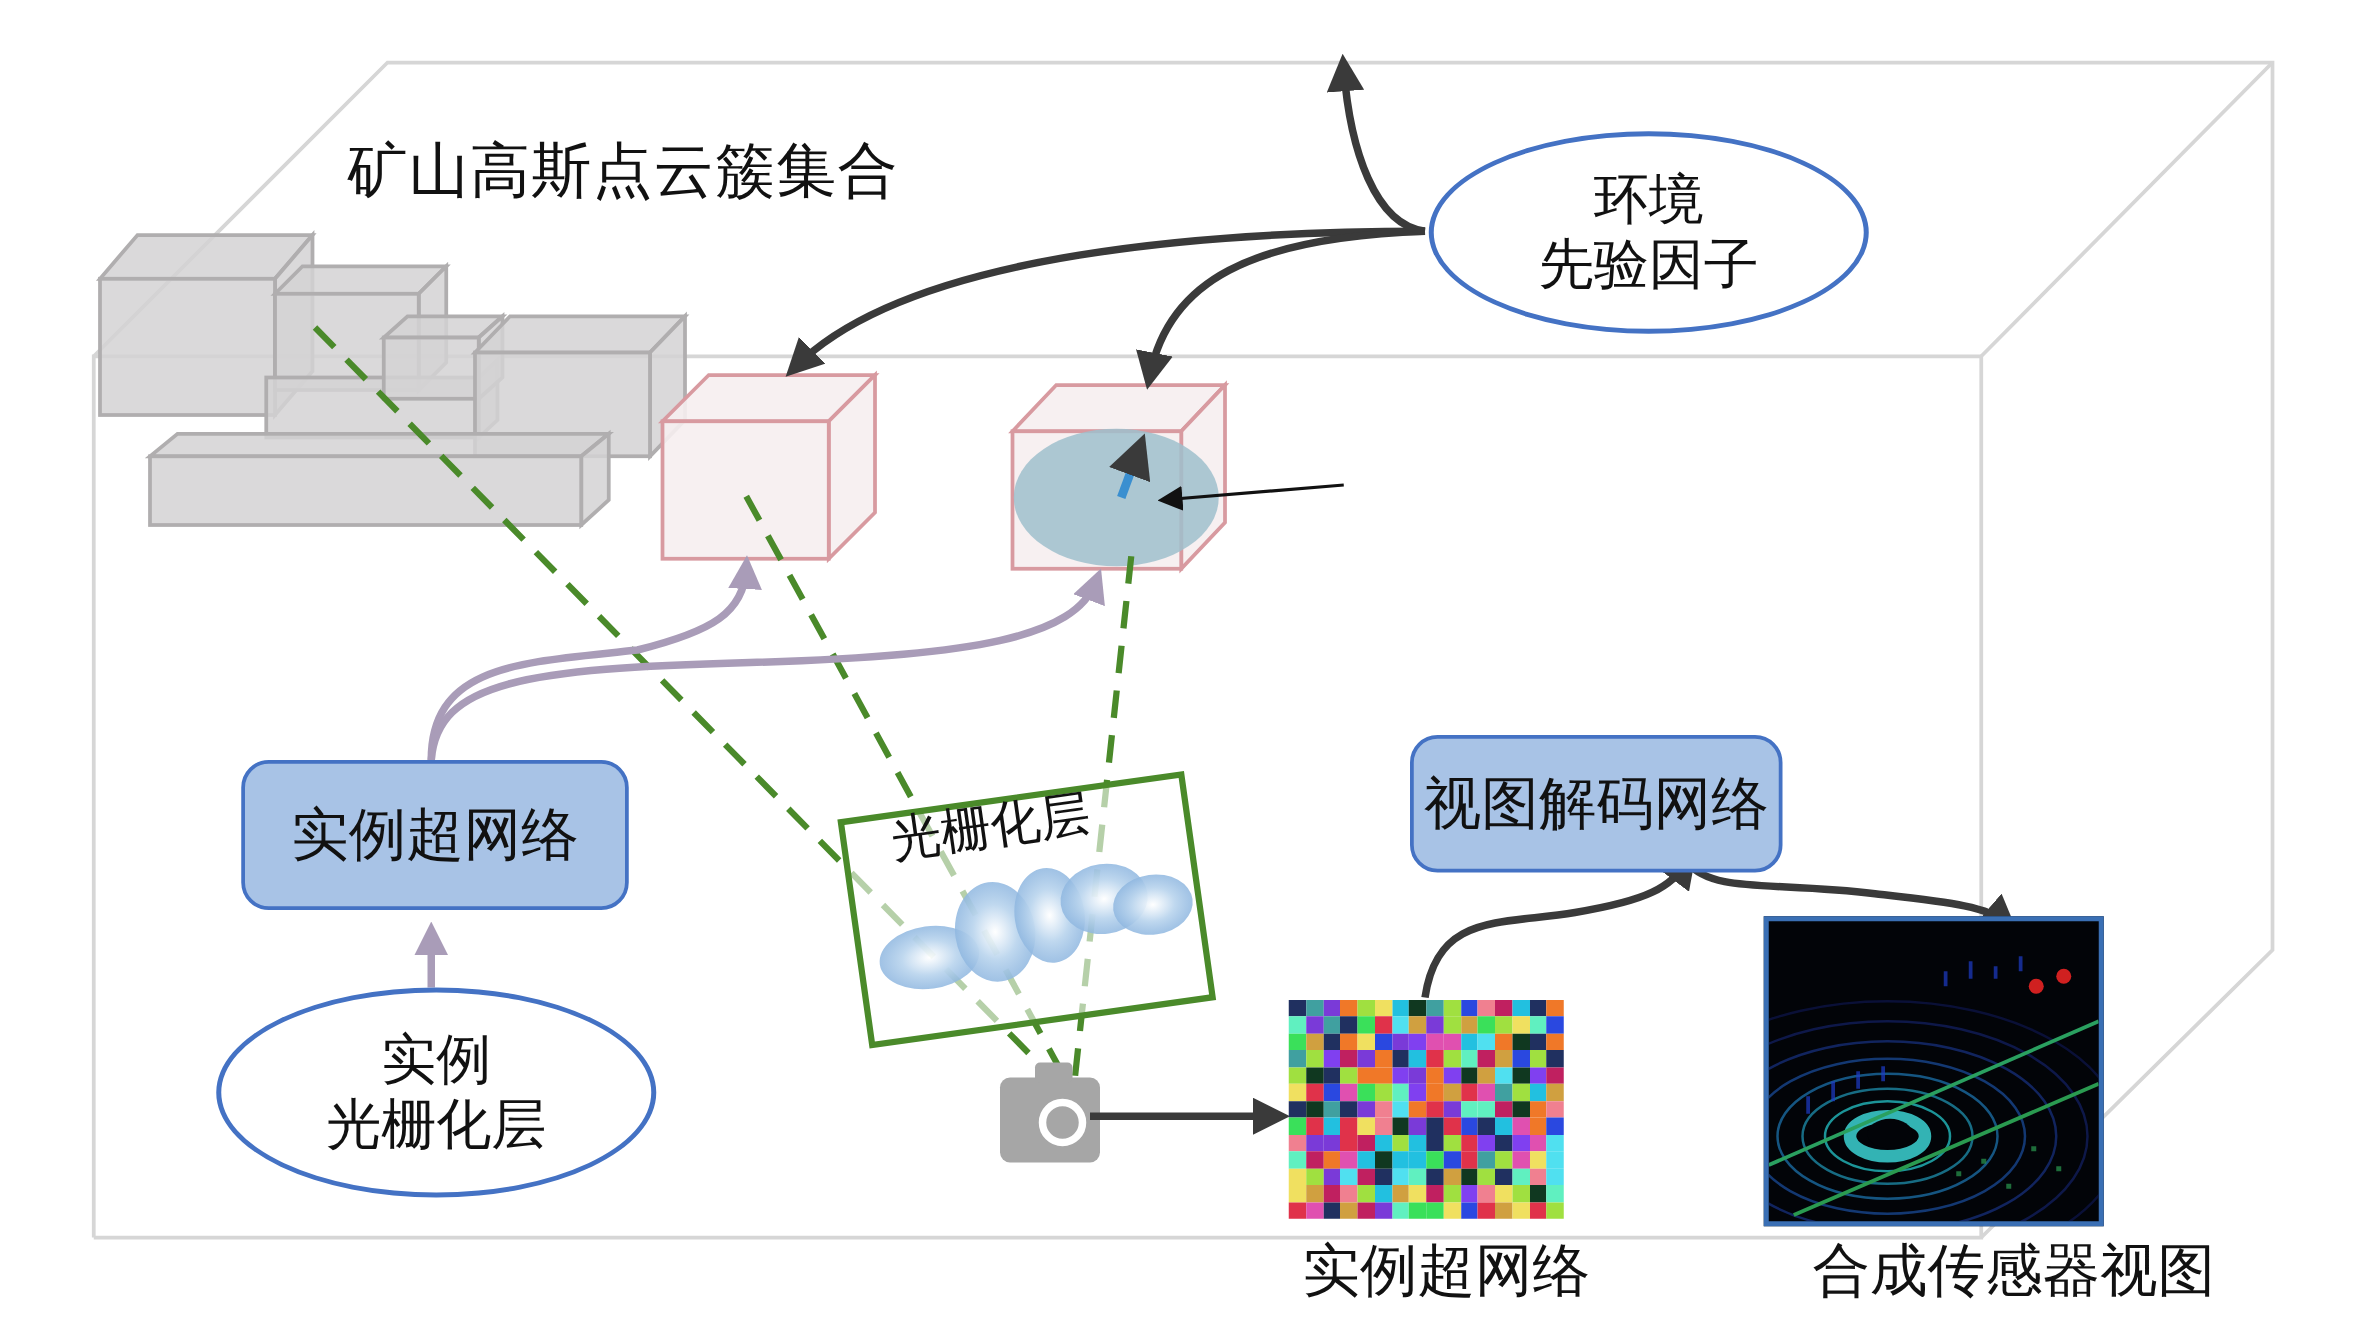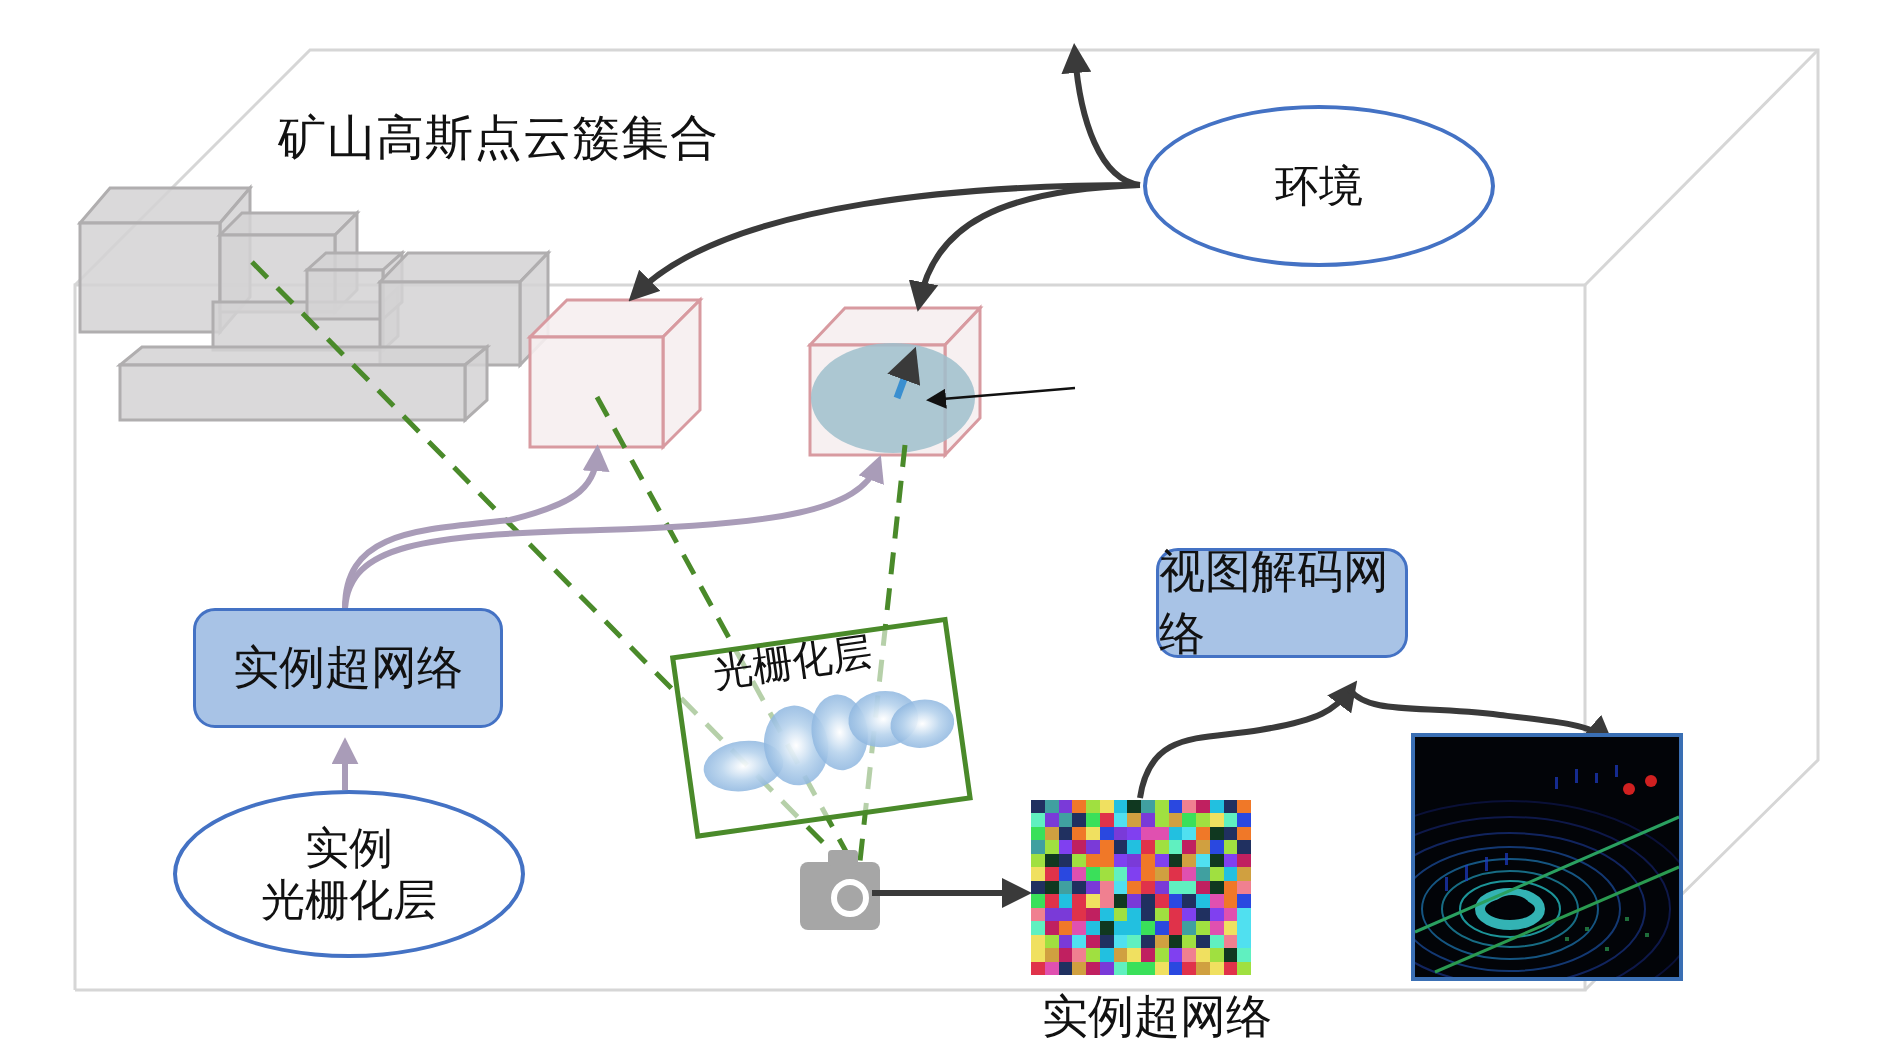--- a/index.html
+++ b/index.html
@@ -133,35 +133,36 @@
     <line x1="872" y1="893" x2="1020" y2="893" stroke="#3a3a3a" stroke-width="6" marker-end="url(#ah-dark)"></line>
 
     <path d="M1140,798 C1150,730 1200,740 1260,730 C1320,720 1335,710 1350,690" stroke="#3a3a3a" stroke-width="6" fill="none" marker-end="url(#ah-dark)"></path>
     <path d="M1350,690 C1370,715 1420,705 1500,715 C1560,722 1590,725 1605,738" stroke="#3a3a3a" stroke-width="6" fill="none" marker-end="url(#ah-dark)"></path>
   </svg>
 
   <div class="txt" style="left:278px;top:110px;font-size:48px;letter-spacing:1px;">矿山高斯点云簇集合</div>
 
   <div class="ellipse-label" style="left:1143px;top:105px;width:352px;height:162px;">
     <span>环境</span>
+    <span>先验因子</span>
   </div>
 
 
   <div class="box-label" style="left:193px;top:608px;width:310px;height:120px;">
     <span>实例超网络</span>
   </div>
 
   <div class="ellipse-label" style="left:173px;top:790px;width:352px;height:168px;">
     <span>实例</span>
     <span>光栅化层</span>
   </div>
 
   <div class="txt" style="left:710px;top:650px;font-size:40px;transform:rotate(-8deg);transform-origin:left top;">光栅化层</div>
 
-  <div class="box-label" style="left:1128px;top:548px;width:252px;height:110px;margin-left:28px;">
+  <div class="box-label" style="left:1128px;top:588px;width:298px;height:110px;">
     <span>视图解码网络</span>
   </div>
 
   <div id="feature-grid">
       <div style="background: rgb(32, 48, 96);"></div>
       <div style="background: rgb(64, 160, 160);"></div>
       <div style="background: rgb(122, 58, 216);"></div>
       <div style="background: rgb(240, 120, 40);"></div>
       <div style="background: rgb(160, 224, 64);"></div>
       <div style="background: rgb(240, 224, 96);"></div>
@@ -399,14 +400,15 @@
       </g>
       <g fill="#2a9a50" opacity="0.7">
         <rect x="150" y="200" width="4" height="4"></rect>
           <rect x="170" y="190" width="4" height="4"></rect>
         <rect x="190" y="210" width="4" height="4"></rect>
           <rect x="210" y="180" width="4" height="4"></rect>
         <rect x="230" y="196" width="4" height="4"></rect>
       </g>
     </svg>
   </div>
+  <div class="txt" style="left:1450px;top:990px;font-size:46px;">合成传感器视图</div>
 
 </div>
 
 </body></html>

